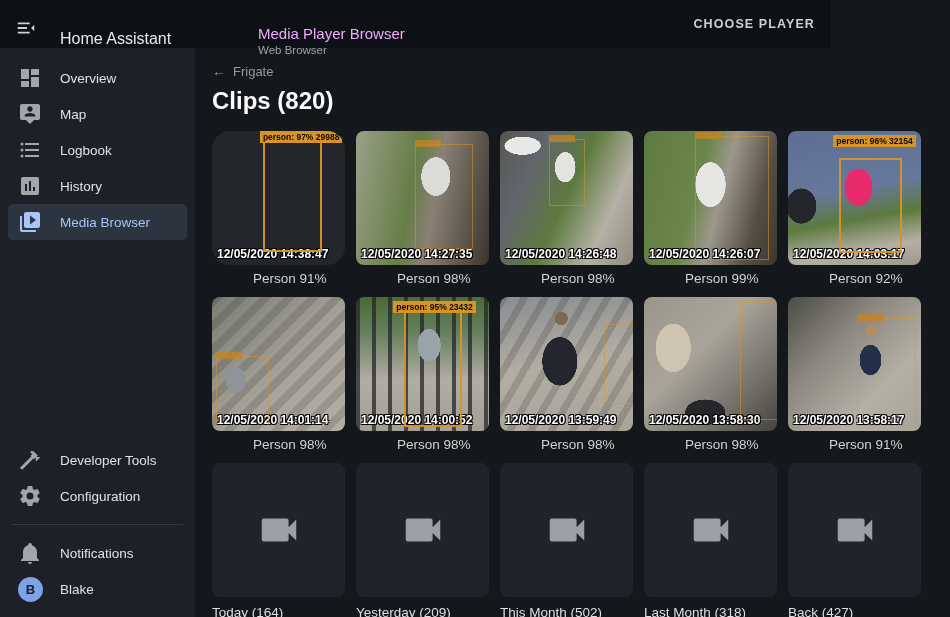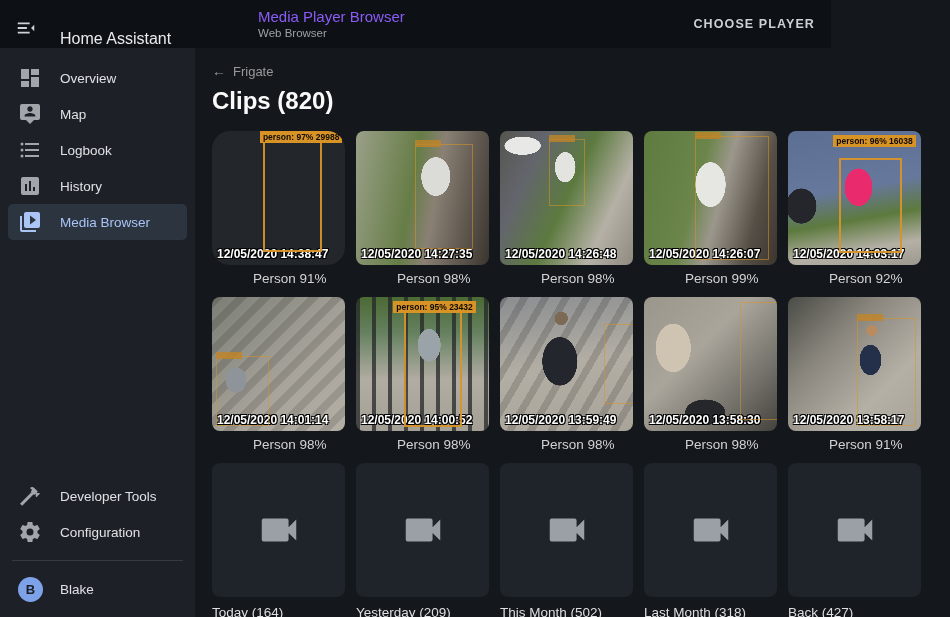--- a/index.html
+++ b/index.html
@@ -6,21 +6,21 @@
   html,body { width:950px; height:617px; overflow:hidden; background:#14171b;
     font-family:"Liberation Sans", sans-serif; }
 
   
   .topbar { position:absolute; left:0; top:0; width:831px; height:48px;
     background:#0d1014; display:flex; align-items:flex-end; color:#e7e8ea; z-index:5; }
   .menu-btn { width:40px; height:40px; margin-left:6px; display:flex; align-items:center;
     justify-content:center; cursor:pointer; color:#cfd2d6; }
   .app-title { font-size:16px; font-weight:400; color:#e9eaec; margin-left:14px; }
   .panel-head { position:absolute; left:258px; top:7px; }
-  .panel-title { font-size:15px; font-weight:400; color:#8b5cf6; line-height:19px; }
+  .panel-title { font-size:15px; font-weight:400; color:#f0abfc; line-height:19px;margin-top:17px; }
   .panel-subtitle { font-size:11.5px; color:#9da1a6; line-height:14px; }
   .choose-player { position:absolute; right:16px; top:0; height:48px; display:flex;
     align-items:center; font-size:12.5px; font-weight:600; letter-spacing:1.1px;
     color:#cdd0d4; cursor:pointer; }
 
   
   .sidebar { position:absolute; left:0; top:48px; width:195px; height:569px;
     background:#1d2127; display:flex; flex-direction:column; padding:12px 0 10px 0; }
   .side-item { height:36px; display:flex; align-items:center; margin:0 8px;
     border-radius:5px; cursor:pointer; color:#dfe1e4; }
@@ -66,21 +66,21 @@
     radial-gradient(ellipse 22px 30px at 52% 40%, #e randomized 0,transparent 0),
     radial-gradient(ellipse 21px 29px at 53% 40%, #e8246f 60%, transparent 61%),
     radial-gradient(ellipse 27px 32px at 80% 62%, #1e1e22 60%, transparent 61%),
     linear-gradient(180deg,#8f9296 0%,#85888c 31%,#507035 32%,#5d7a3a 52%,#b9b4ab 53%,#a39f96 100%); border-radius: 18px; }
   .scene2 { background:
     radial-gradient(ellipse 24px 32px at 60% 34%, #dbdbd7 60%, transparent 61%),
     linear-gradient(100deg,#9aa089 0%,#667d46 42%,#8a8074 58%,#3a352f 100%); padding-left: 36px; }
   .scene3 { background:
     radial-gradient(ellipse 30px 15px at 17% 11%, #e8e8e6 60%, transparent 61%),
     radial-gradient(ellipse 17px 25px at 49% 27%, #e3e3df 60%, transparent 61%),
-    linear-gradient(115deg,#55564f 0%,#63656d 24%,#5c7a3f 50%,#b6b1a6 76%,#8e8a80 100%); border-radius: 7px; }
+    linear-gradient(115deg,#55564f 0%,#63656d 24%,#5c7a3f 50%,#b6b1a6 76%,#8e8a80 100%); }
   .scene4 { background:
     radial-gradient(ellipse 25px 37px at 50% 40%, #e6e6e2 60%, transparent 61%),
     linear-gradient(105deg,#5e7b40 0%,#6b854a 40%,#9c978c 56%,#564f46 80%,#3c362f 100%); }
   .scene5 { background:
     radial-gradient(ellipse 23px 31px at 53% 42%, #e92b6e 60%, transparent 61%),
     radial-gradient(ellipse 25px 29px at 10% 56%, #24262b 60%, transparent 61%),
     linear-gradient(170deg,#5c6f93 0%,#66789b 44%,#5d7a3e 64%,#b5b0a6 84%,#9d988e 100%); }
   .scene6 { background:
     radial-gradient(ellipse 17px 21px at 18% 62%, #8f949a 60%, transparent 61%),
     repeating-linear-gradient(135deg, rgba(0,0,0,.13) 0 8px, transparent 8px 17px),
@@ -193,20 +193,28 @@
       <svg width="24" height="24" viewBox="0 0 24 24" fill="currentColor">
           <path d="M12,15.5A3.5,3.5 0 0,1 8.5,12A3.5,3.5 0 0,1 12,8.5A3.5,3.5 0 0,1 15.5,12A3.5,3.5 0 0,1 12,15.5M19.43,12.97C19.47,12.65 19.5,12.33 19.5,12C19.5,11.67 19.47,11.34 19.43,11L21.54,9.37C21.73,9.22 21.78,8.95 21.66,8.73L19.66,5.27C19.54,5.05 19.27,4.96 19.05,5.05L16.56,6.05C16.04,5.66 15.5,5.32 14.87,5.07L14.5,2.42C14.46,2.18 14.25,2 14,2H10C9.75,2 9.54,2.18 9.5,2.42L9.13,5.07C8.5,5.32 7.96,5.66 7.44,6.05L4.95,5.05C4.73,4.96 4.46,5.05 4.34,5.27L2.34,8.73C2.21,8.95 2.27,9.22 2.46,9.37L4.57,11C4.53,11.34 4.5,11.67 4.5,12C4.5,12.33 4.53,12.65 4.57,12.97L2.46,14.63C2.27,14.78 2.21,15.05 2.34,15.27L4.34,18.73C4.46,18.95 4.73,19.03 4.95,18.95L7.44,17.94C7.96,18.34 8.5,18.68 9.13,18.93L9.5,21.58C9.54,21.82 9.75,22 10,22H14C14.25,22 14.46,21.82 14.5,21.58L14.87,18.93C15.5,18.67 16.04,18.34 16.56,17.94L19.05,18.95C19.27,19.03 19.54,18.95 19.66,18.73L21.66,15.27C21.78,15.05 21.73,14.78 21.54,14.63L19.43,12.97Z"></path>
         </svg>
     </span>
     <span class="lbl">Configuration</span>
   </div>
 
   <div class="side-divider"></div>
 
   <div class="side-item">
+    <span class="ic">
+      <svg width="24" height="24" viewBox="0 0 24 24" fill="currentColor">
+          <path d="M21,19V20H3V19L5,17V11C5,7.9 7.03,5.17 10,4.29C10,4.19 10,4.1 10,4A2,2 0 0,1 12,2A2,2 0 0,1 14,4C14,4.1 14,4.19 14,4.29C16.97,5.17 19,7.9 19,11V17L21,19M14,21A2,2 0 0,1 12,23A2,2 0 0,1 10,21"></path>
+        </svg>
+    </span>
+    <span class="lbl">Notifications</span>
+  </div>
+  <div class="side-item">
     <span class="avatar">B</span>
     <span class="lbl">Blake</span>
   </div>
 </div>
 
 <div class="main">
   <div class="breadcrumb">
     <span class="arrow">←</span>
     <span>Frigate</span>
   </div>
@@ -245,21 +253,21 @@
       <div class="thumb scene4">
         <span class="mini-tag" style="left:38%;top:1%;"></span>
         <span class="bbox b4 faint"></span>
         <span class="ts">12/05/2020 14:26:07</span>
       </div>
       <div class="caption">Person 99%</div>
     </div>
 
     <div class="card">
       <div class="thumb scene5">
-        <span class="det-label" style="left:34%;top:3%;">person: 96% 16038</span>
+        <span class="det-label" style="left:34%;top:3%;">person: 96% 32154</span>
         <span class="bbox b5"></span>
         <span class="ts">12/05/2020 14:03:17</span>
       </div>
       <div class="caption">Person 92%</div>
     </div>
 
     <div class="card">
       <div class="thumb scene6">
         <span class="mini-tag" style="left:3%;top:41%;"></span>
         <span class="bbox b6 faint"></span>

